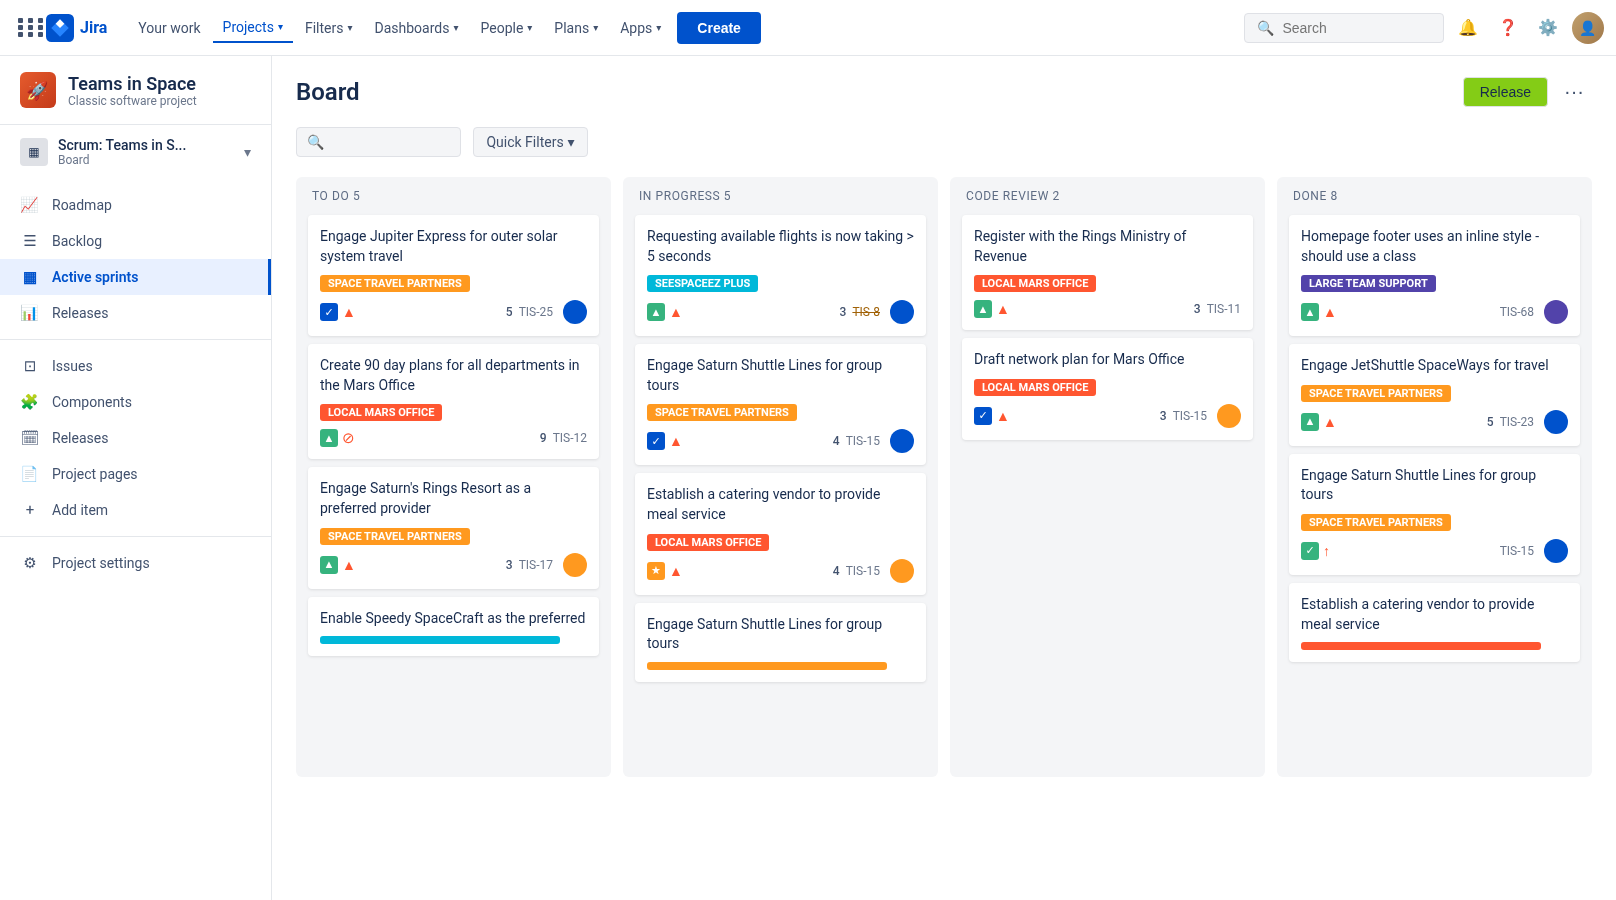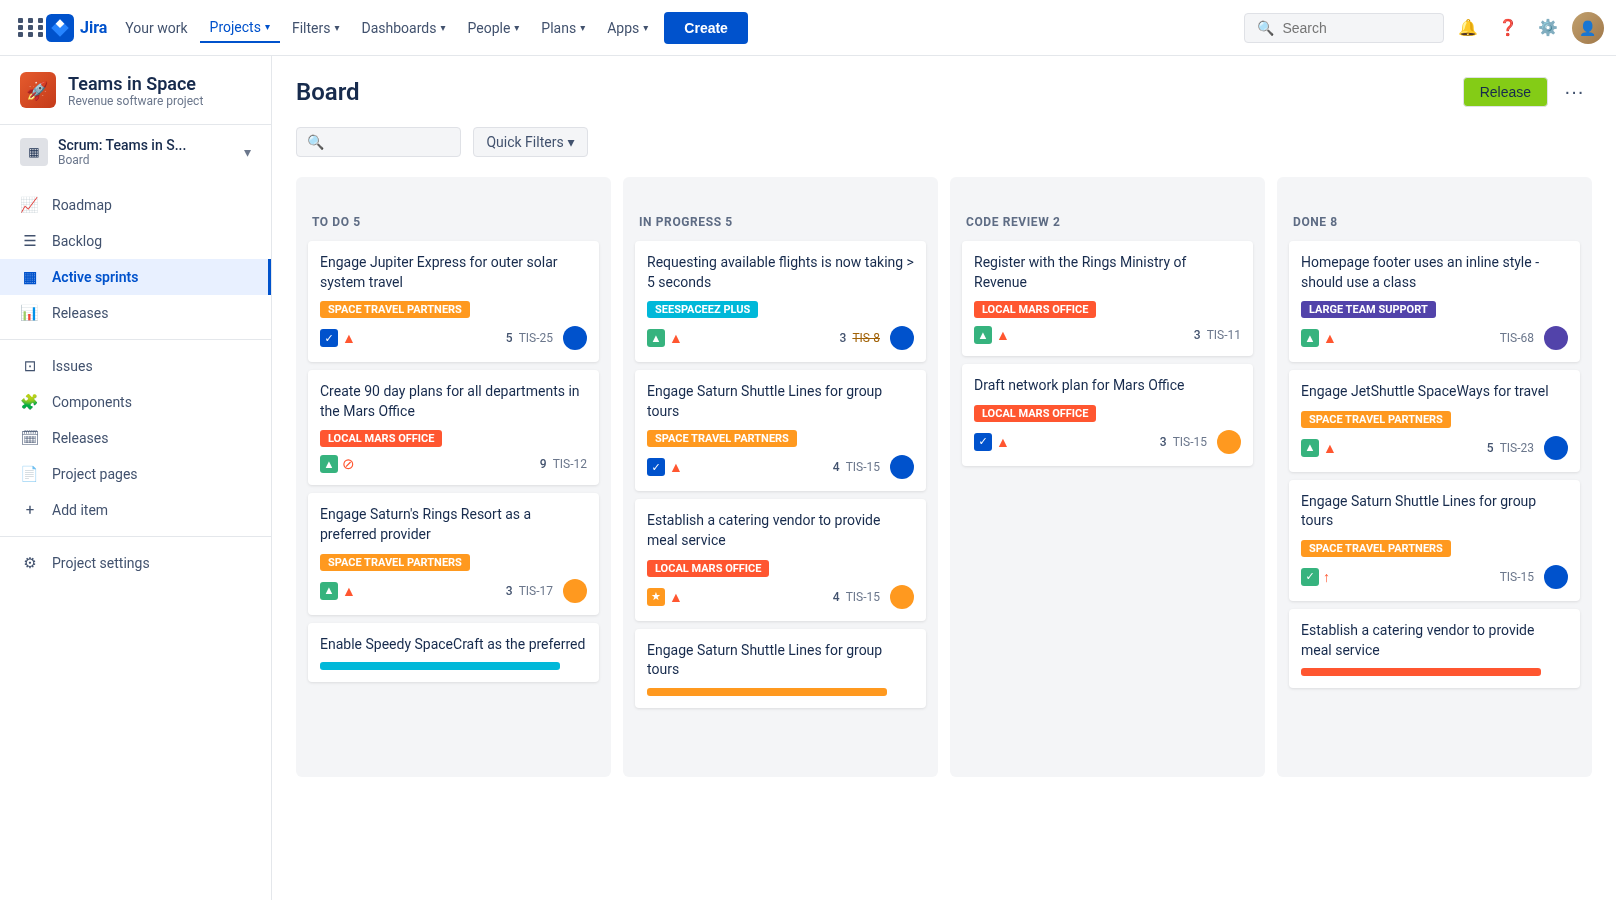--- a/index.html
+++ b/index.html
@@ -4,21 +4,21 @@
   <style>
     * { box-sizing: border-box; margin: 0; padding: 0; }
     body { font-family: -apple-system, BlinkMacSystemFont, "Segoe UI", Roboto, sans-serif; font-size: 14px; background: #fff; color: #172b4d; overflow: hidden; }
 
     
     .topnav {
       display: flex; align-items: center; gap: 4px;
       background: #fff; border-bottom: 1px solid #e4e7eb;
       padding: 0 12px; height: 56px; position: fixed; top: 0; left: 0; right: 0; z-index: 100;
     }
-    .topnav-logo { display: flex; align-items: center; gap: 6px; margin-right: 4px; }
+    .topnav-logo { display: flex; align-items: center; gap: 6px; margin-right: 17px; }
     .jira-logo { width: 28px; height: 28px; }
     .topnav-grid { width: 28px; height: 28px; display: grid; grid-template-columns: repeat(3,8px); gap: 2px; align-items:center; justify-items:center; cursor:pointer; border-radius:4px; padding:4px; }
     .topnav-grid-dot { width: 5px; height: 5px; background: #42526e; border-radius: 1px; }
     .topnav-nav { display: flex; align-items: center; gap: 2px; flex: 1; }
     .topnav-item { padding: 6px 10px; border-radius: 4px; cursor: pointer; font-size: 14px; color: #42526e; white-space: nowrap; display: flex; align-items: center; gap: 4px; }
     .topnav-item.active { color: #0052cc; border-bottom: 2px solid #0052cc; border-radius: 0; }
     .topnav-chevron { font-size: 10px; }
     .topnav-create { background: #0052cc; color: #fff; border: none; border-radius: 4px; padding: 8px 20px; font-size: 14px; font-weight: 600; cursor: pointer; margin-left: 4px; }
     .topnav-right { display: flex; align-items: center; gap: 8px; margin-left: auto; }
     .search-box { display: flex; align-items: center; background: #f4f5f7; border: 1px solid #dfe1e6; border-radius: 4px; padding: 6px 12px; gap: 8px; width: 200px; cursor: text; }
@@ -58,21 +58,21 @@
 
     
     .board-toolbar { display: flex; align-items: center; gap: 12px; margin-bottom: 20px; }
     .board-search { display: flex; align-items: center; background: #f4f5f7; border: 1px solid #dfe1e6; border-radius: 4px; padding: 6px 10px; gap: 6px; }
     .board-search input { border: none; background: transparent; font-size: 14px; outline: none; width: 120px; }
     .quick-filters { display: flex; align-items: center; gap: 4px; background: #f4f5f7; border: 1px solid #dfe1e6; border-radius: 4px; padding: 6px 12px; cursor: pointer; font-size: 14px; color: #42526e; }
 
     
     .board-columns { display: flex; gap: 12px; min-height: 600px; }
     .board-column { flex: 1; min-width: 0; background: #f4f5f7; border-radius: 6px; padding: 12px; }
-    .column-header { font-size: 12px; font-weight: 700; color: #5e6c84; letter-spacing: 0.05em; text-transform: uppercase; margin-bottom: 12px; padding: 0 4px; margin-top: 26px; }
+    .column-header { font-size: 12px; font-weight: 400; color: #5e6c84; letter-spacing: 0.05em; text-transform: uppercase; margin-bottom: 12px; padding: 0 4px; }
 
     
     .card { background: #fff; border-radius: 4px; padding: 12px; margin-bottom: 8px; box-shadow: 0 1px 3px rgba(0,0,0,0.1); cursor: pointer; }
     .card-title { font-size: 14px; color: #172b4d; margin-bottom: 8px; line-height: 1.4; }
     .card-tag { display: inline-block; border-radius: 3px; padding: 2px 8px; font-size: 11px; font-weight: 700; margin-bottom: 8px; text-transform: uppercase; }
     .tag-space-travel { background: #ff991f; color: #fff; }
     .tag-local-mars { background: #ff5630; color: #fff; }
     .tag-seespaceez { background: #00b8d9; color: #fff; }
     .tag-large-team { background: #5243aa; color: #fff; }
     .card-footer { display: flex; align-items: center; gap: 6px; }
@@ -154,21 +154,21 @@
     <div class="topnav-icon-btn">⚙️</div>
     <div class="avatar" style="background: linear-gradient(135deg,#c1a06e,#a0784a);">👤</div>
   </div>
 </nav>
 
 <aside class="sidebar">
   <div class="sidebar-project">
     <div class="sidebar-project-icon">🚀</div>
     <div>
       <div class="sidebar-project-name">Teams in Space</div>
-      <div class="sidebar-project-type">Revenue software project</div>
+      <div class="sidebar-project-type">Classic software project</div>
     </div>
   </div>
 
   <div class="sidebar-scrum">
     <div class="sidebar-scrum-left">
       <div class="sidebar-scrum-icon">▦</div>
       <div>
         <div class="sidebar-scrum-title">Scrum: Teams in S...</div>
         <div class="sidebar-scrum-sub">Board</div>
       </div>

